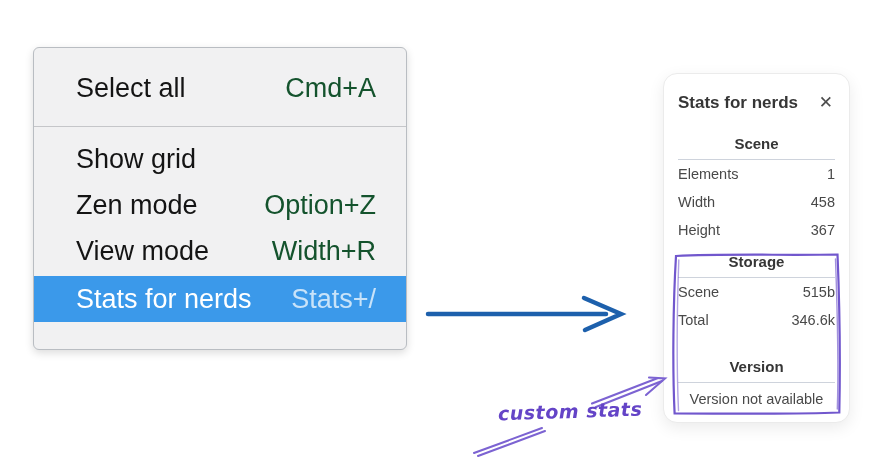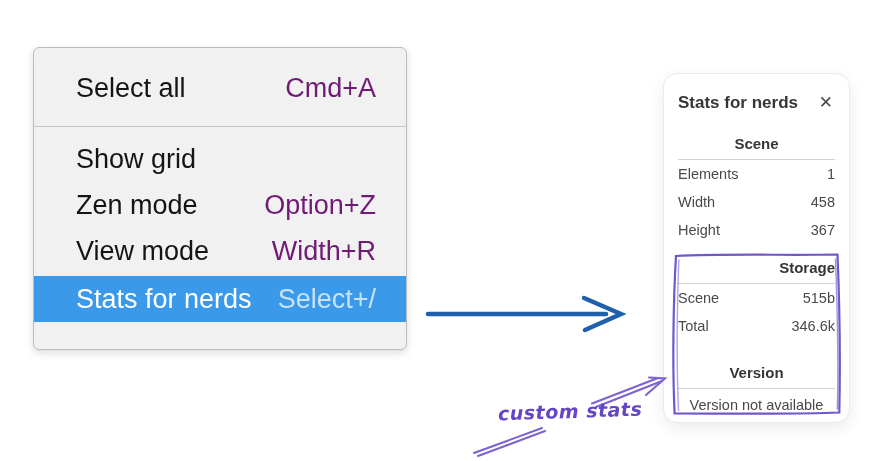--- a/index.html
+++ b/index.html
@@ -24,21 +24,21 @@
     display: flex; flex-direction: column;
   }
   .menu-item {
     display: flex; align-items: center; justify-content: space-between;
     height: 46px; padding: 0 30px 0 42px;
     font-size: 27px; color: #141414;
     cursor: default; flex: none;
   }
   .menu-item.first { height: 56px; margin-bottom: 10px; }
   .menu-divider { border-top: 1.5px solid #c5c6c9; margin: 0 0 9px; flex: none; }
-  .mi-shortcut { color: #701a75; }
+  .mi-shortcut { color: #14532d; }
   .menu-item.selected { background: #3b99ea; color: #ffffff; margin-top: 2px; }
   .menu-item.selected .mi-shortcut { color: rgba(255,255,255,0.72); }
 
   
   .panel {
     position: absolute; left: 663px; top: 73px;
     width: 187px; height: 350px;
     background: #ffffff;
     border: 1px solid #ebebeb;
     border-radius: 14px;
@@ -53,21 +53,21 @@
   .panel-title { font-size: 17px; font-weight: bold; color: #363636; }
   .panel-close {
     background: none; border: none; cursor: pointer;
     font-size: 17px; line-height: 1; color: #4d4d4d;
     font-family: "DejaVu Sans", sans-serif; padding: 2px;
   }
   .sec-heading {
     text-align: center; font-weight: bold; font-size: 15px; color: #363636;
   }
   .sec-heading.scene { margin-top: 22px; }
-  .sec-heading.storage { margin-top: 15px; text-align: right; }
+  .sec-heading.storage { margin-top: 9px; }
   .sec-heading.version { margin-top: 24px; }
   .sec-divider { border-bottom: 1px solid #ced3dc; margin-top: 7px; }
   .sec-rows { }
   .stat-row {
     display: flex; justify-content: space-between; align-items: center;
     font-size: 14.5px; height: 28px; color: #494949;
   }
   .sec-note { margin-top: 8px; font-size: 14.5px; color: #494949; text-align: center; }
 
   
@@ -102,21 +102,21 @@
     <div class="menu-item">
       <span class="mi-label">Zen mode</span>
       <span class="mi-shortcut">Option+Z</span>
     </div>
     <div class="menu-item">
       <span class="mi-label">View mode</span>
       <span class="mi-shortcut">Width+R</span>
     </div>
     <div class="menu-item selected">
       <span class="mi-label">Stats for nerds</span>
-      <span class="mi-shortcut">Select+/</span>
+      <span class="mi-shortcut">Stats+/</span>
     </div>
   </div>
 
   <div class="panel">
     <div class="panel-head">
       <span class="panel-title">Stats for nerds</span>
       <button class="panel-close"><span>✕</span></button>
     </div>
 
     <div class="sec-heading scene">Scene</div>

